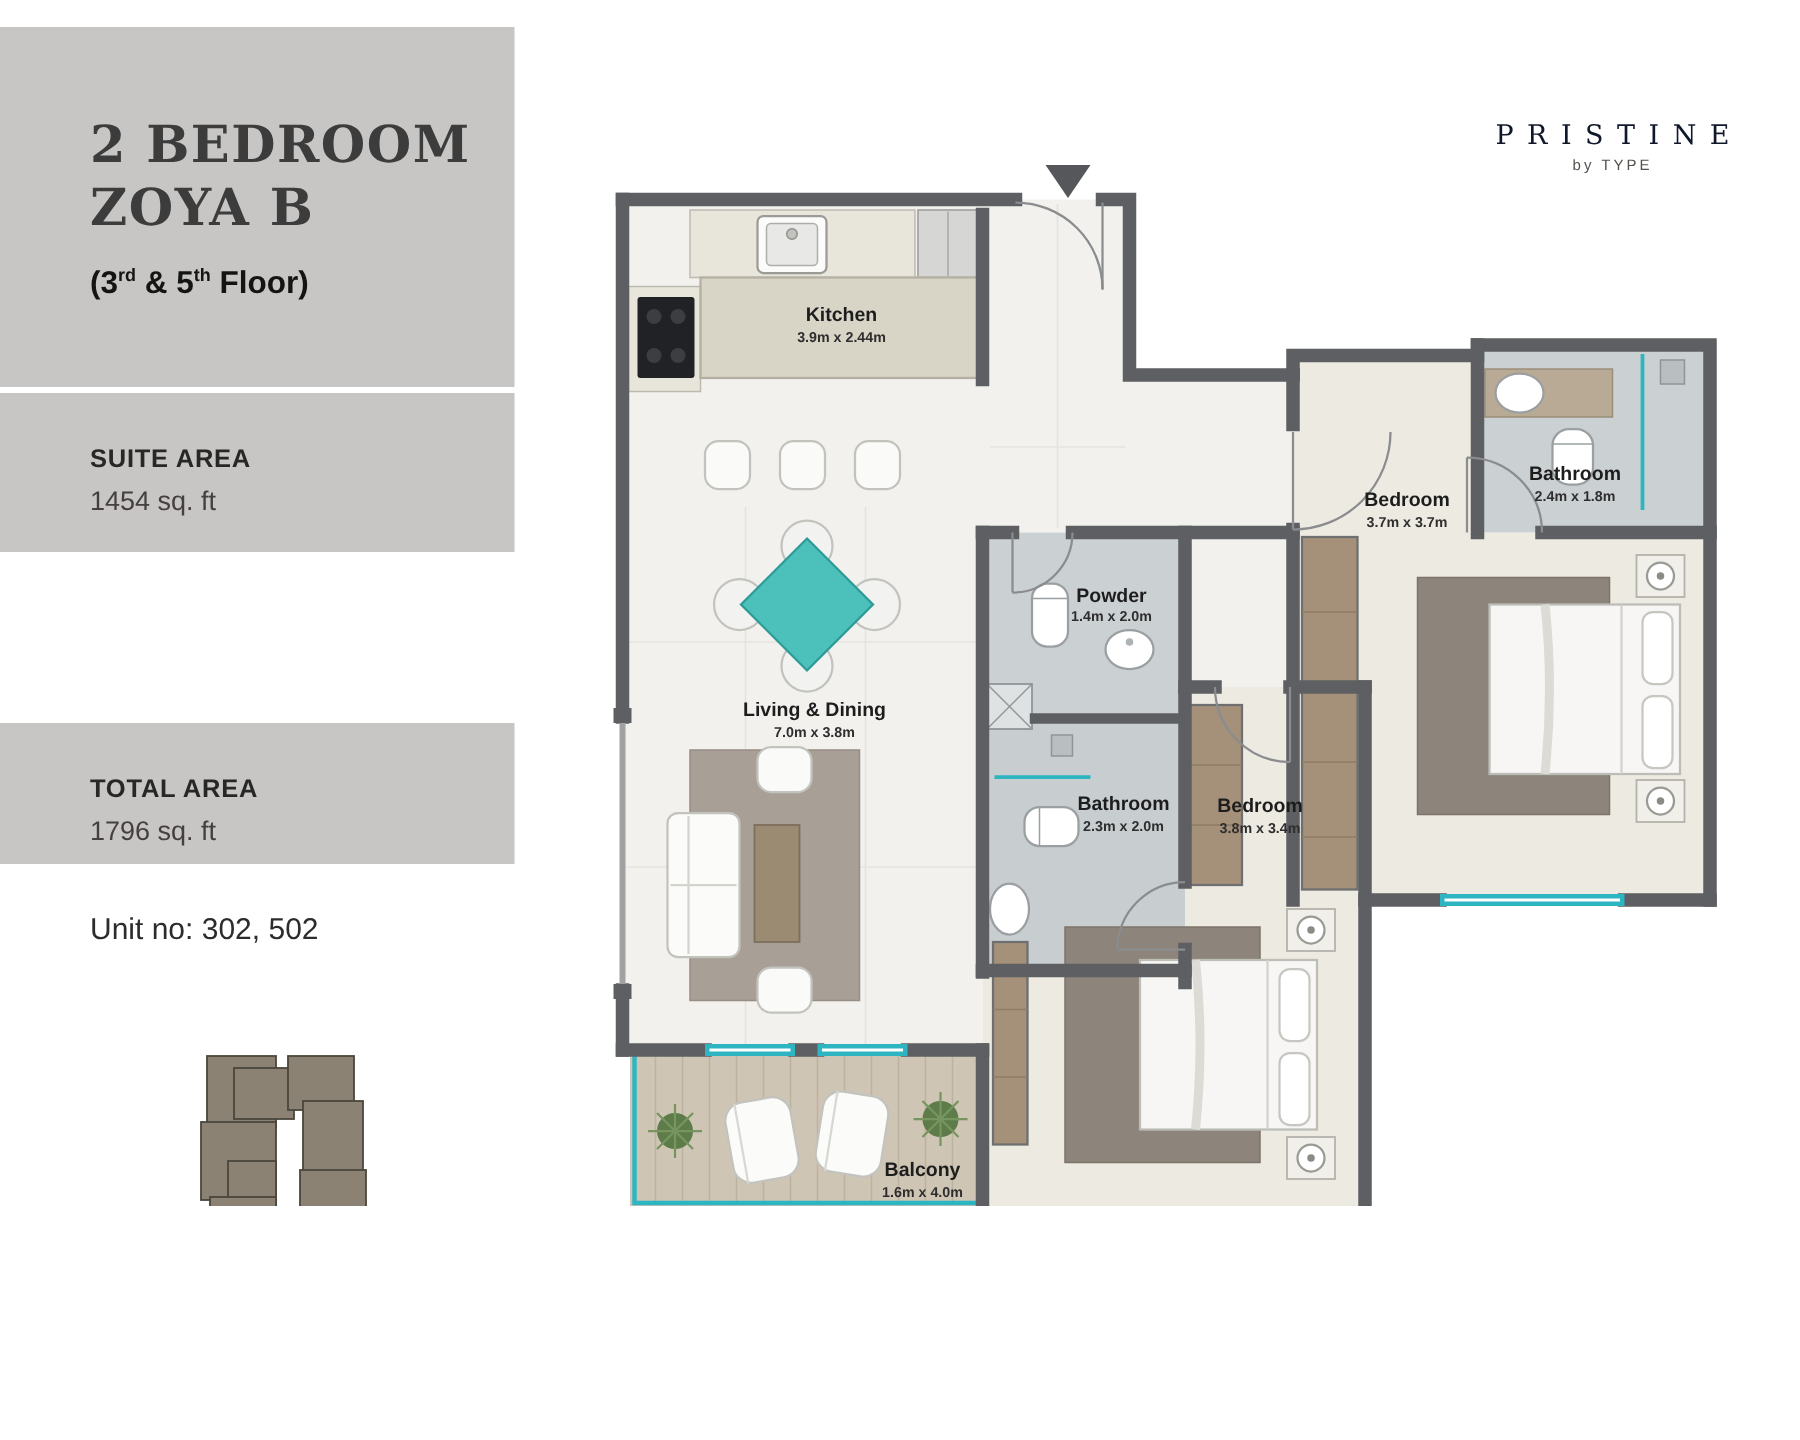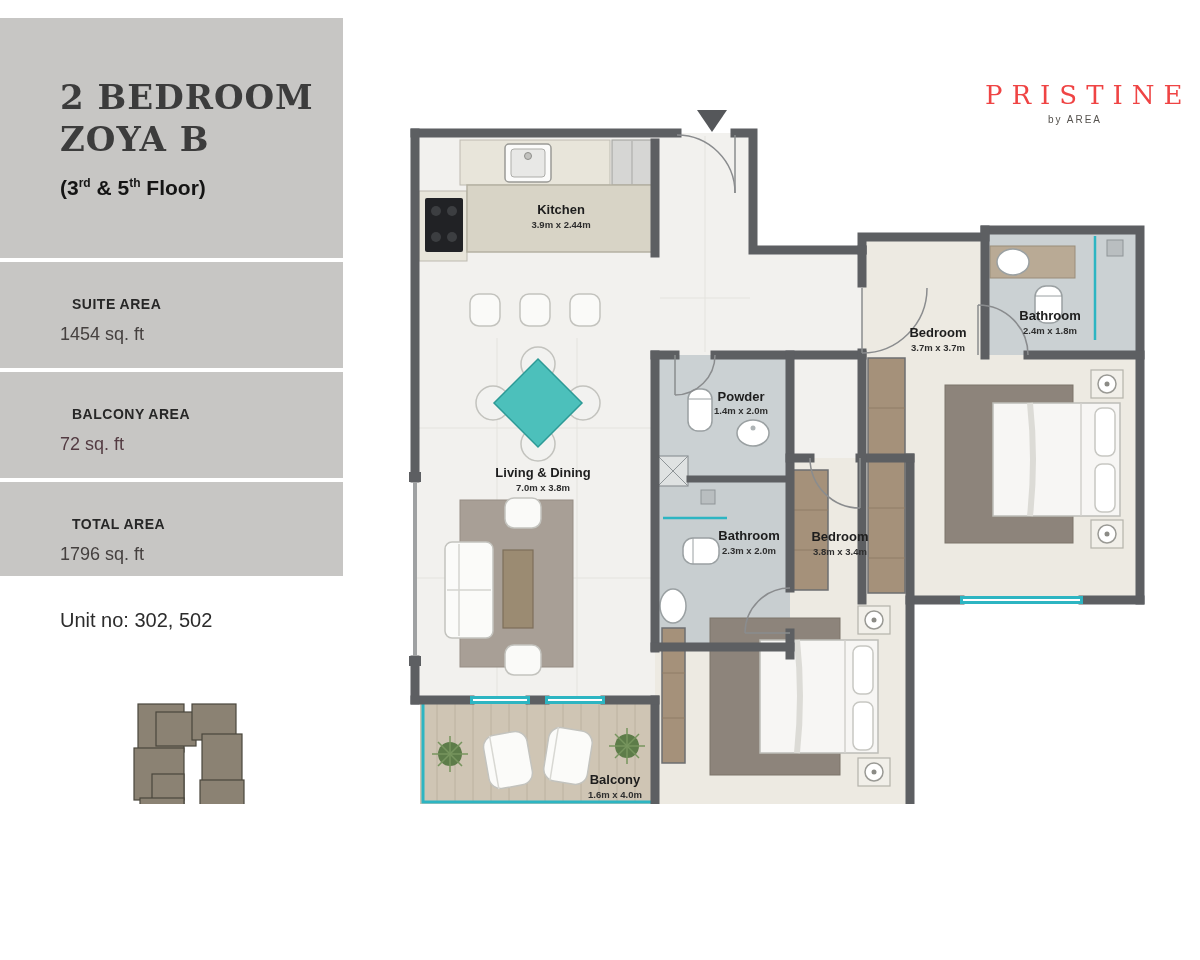--- a/index.html
+++ b/index.html
@@ -8,29 +8,29 @@
   
   .side-block{position:absolute;left:0;width:343px;background:#c7c6c4;}
   .blk-title{top:18px;height:240px;}
   .blk-suite{top:262px;height:106px;}
   .blk-balcony{top:372px;height:106px;}
   .blk-total{top:482px;height:94px;text-decoration:underline;}
   .title{position:absolute;left:60px;top:58px;font-family:"DejaVu Serif","Liberation Serif",serif;
          font-size:34px;font-weight:bold;letter-spacing:1px;color:#3c3c3c;line-height:42px;}
   .floors{position:absolute;left:60px;top:158px;font-size:21px;font-weight:bold;color:#141414;}
   .floors sup{font-size:12px;}
-  .area-label{position:absolute;left:72px;top:34px;font-size:14px;font-weight:bold;
+  .area-label{position:absolute;left:60px;top:34px;font-size:17px;font-weight:bold;
               letter-spacing:.5px;color:#272727;}
   .area-value{position:absolute;left:60px;top:62px;font-size:18px;color:#45403f;}
   .area-value.maroon{color:#533b42;}
   .unit-info{position:absolute;left:60px;top:602px;font-size:20px;color:#2c2c2c;line-height:37px;}
   
   .brand{position:absolute;left:985px;top:80px;width:180px;text-align:center;}
-  .brand-name{font-family:"DejaVu Serif","Liberation Serif",serif;font-size:26px;
-              letter-spacing:9px;color:#ef4444;margin-right:-9px;}
+  .brand-name{font-family:"DejaVu Serif","Liberation Serif",serif;font-size:18px;
+              letter-spacing:9px;color:#0f172a;margin-right:-9px;}
   .brand-by{font-size:10px;letter-spacing:2px;color:#55524e;margin-top:4px;}
   svg text{font-family:"Liberation Sans","DejaVu Sans",sans-serif;}
   .room-name{font-size:13px;font-weight:bold;fill:#1d1d1d;}
   .room-dims{font-size:9.5px;font-weight:bold;fill:#2e2e2e;}
 </style>
 </head>
 <body>
 
 <div class="canvas">
 
@@ -42,24 +42,20 @@
     <div class="floors">
       <span>(3</span><sup>rd</sup><span> &amp; 5</span><sup>th</sup><span> Floor)</span>
     </div>
   </div>
 
   <div class="side-block blk-suite">
     <div class="area-label">SUITE AREA</div>
     <div class="area-value">1454 sq. ft</div>
   </div>
 
-  <div class="side-block blk-balcony">
-    <div class="area-label">BALCONY AREA</div>
-    <div class="area-value maroon">72 sq. ft</div>
-  </div>
 
   <div class="side-block blk-total">
     <div class="area-label">TOTAL AREA</div>
     <div class="area-value">1796 sq. ft</div>
   </div>
 
   <div class="unit-info">
     <div>Unit no: 302, 502</div>
   </div>
 
@@ -82,21 +78,21 @@
     </g>
 
     <g>
       <polygon points="70,182 122,182 122,220 92,220 92,232 70,232" fill="#f2e9a8" stroke="#5c5a40" stroke-width="1.4"></polygon>
       <rect x="71" y="219" width="15" height="12" fill="#7c7c35" stroke="#5c5a40" stroke-width="1"></rect>
     </g>
   </svg>
 
   <div class="brand">
     <div class="brand-name">PRISTINE</div>
-    <div class="brand-by">by AREA</div>
+    <div class="brand-by">by TYPE</div>
   </div>
 
   <svg style="position:absolute;left:405px;top:108px;" width="745" height="710" viewBox="0 0 745 710">
 
     <g>
       <path d="M10,25 H348 V142 H457 V247 H250 V592 H10 Z" fill="#f2f1ee"></path>
       <rect x="385" y="247" width="72" height="103" fill="#f2f1ee"></rect>
       <rect x="250" y="247" width="135" height="124" fill="#cbd1d3"></rect>
       <rect x="250" y="371" width="135" height="168" fill="#c8ced0"></rect>
       <path d="M385,350 H505 V702 H250 V539 H385 Z" fill="#edeae2"></path>

